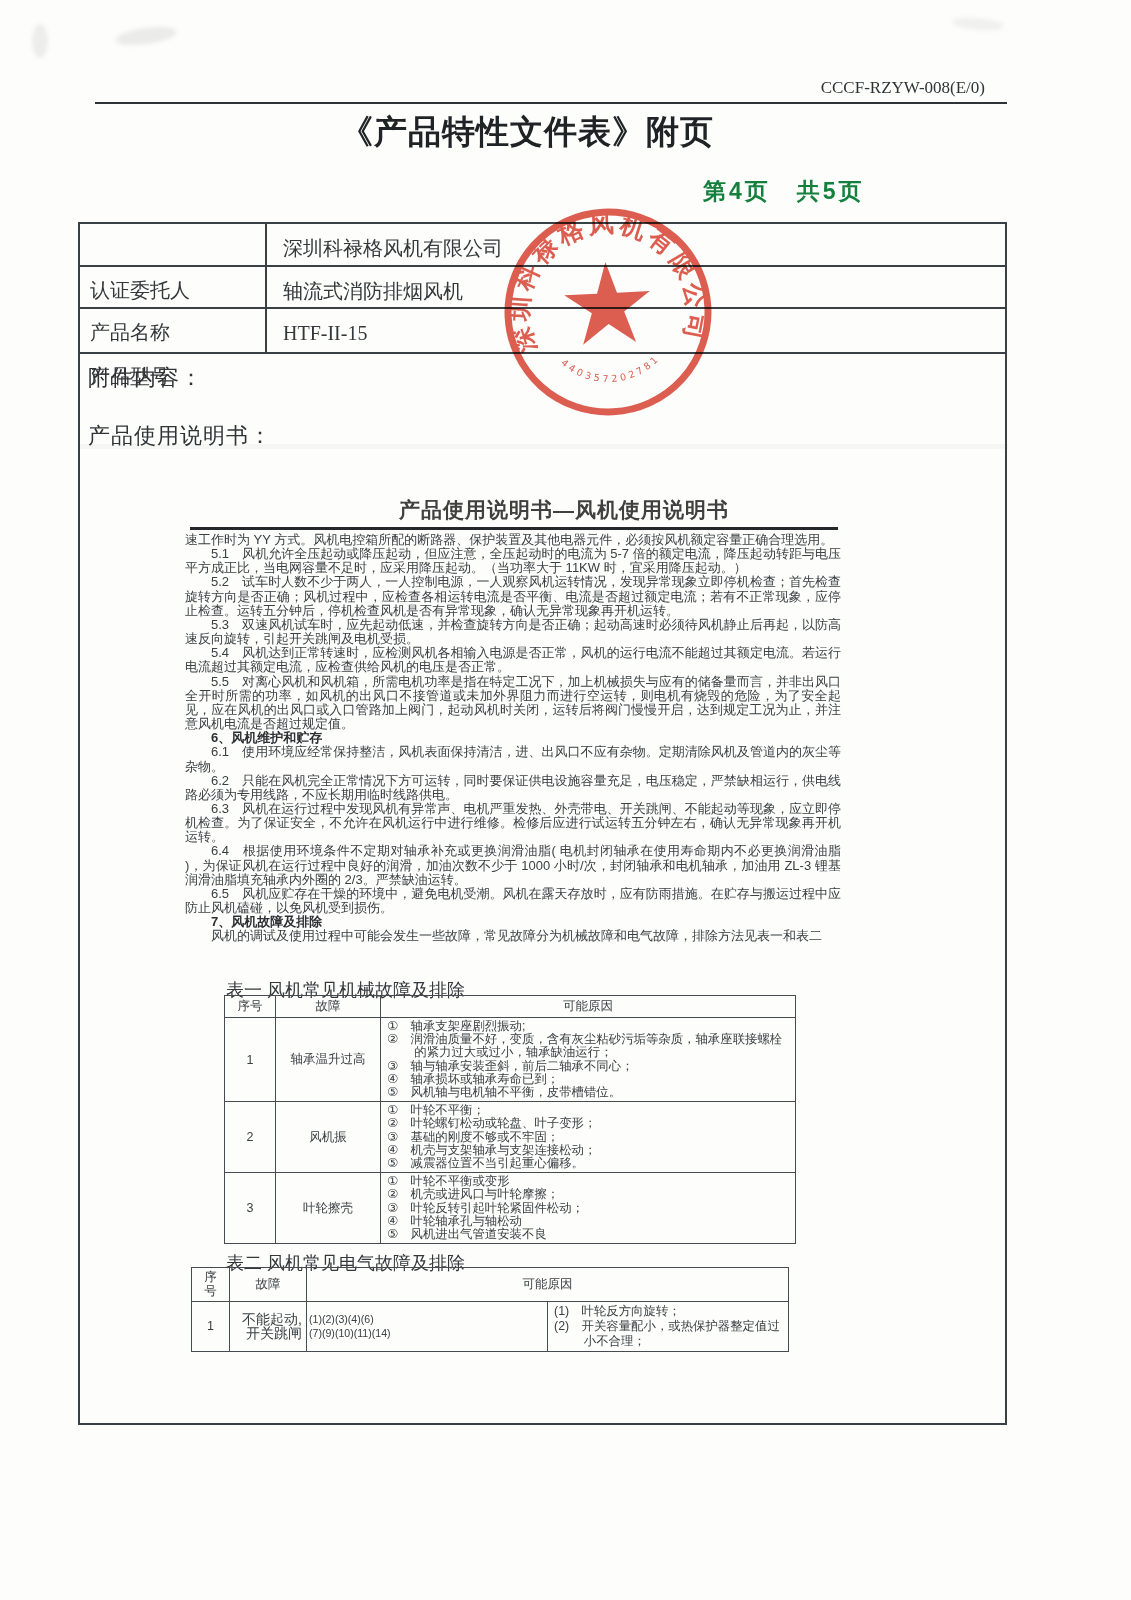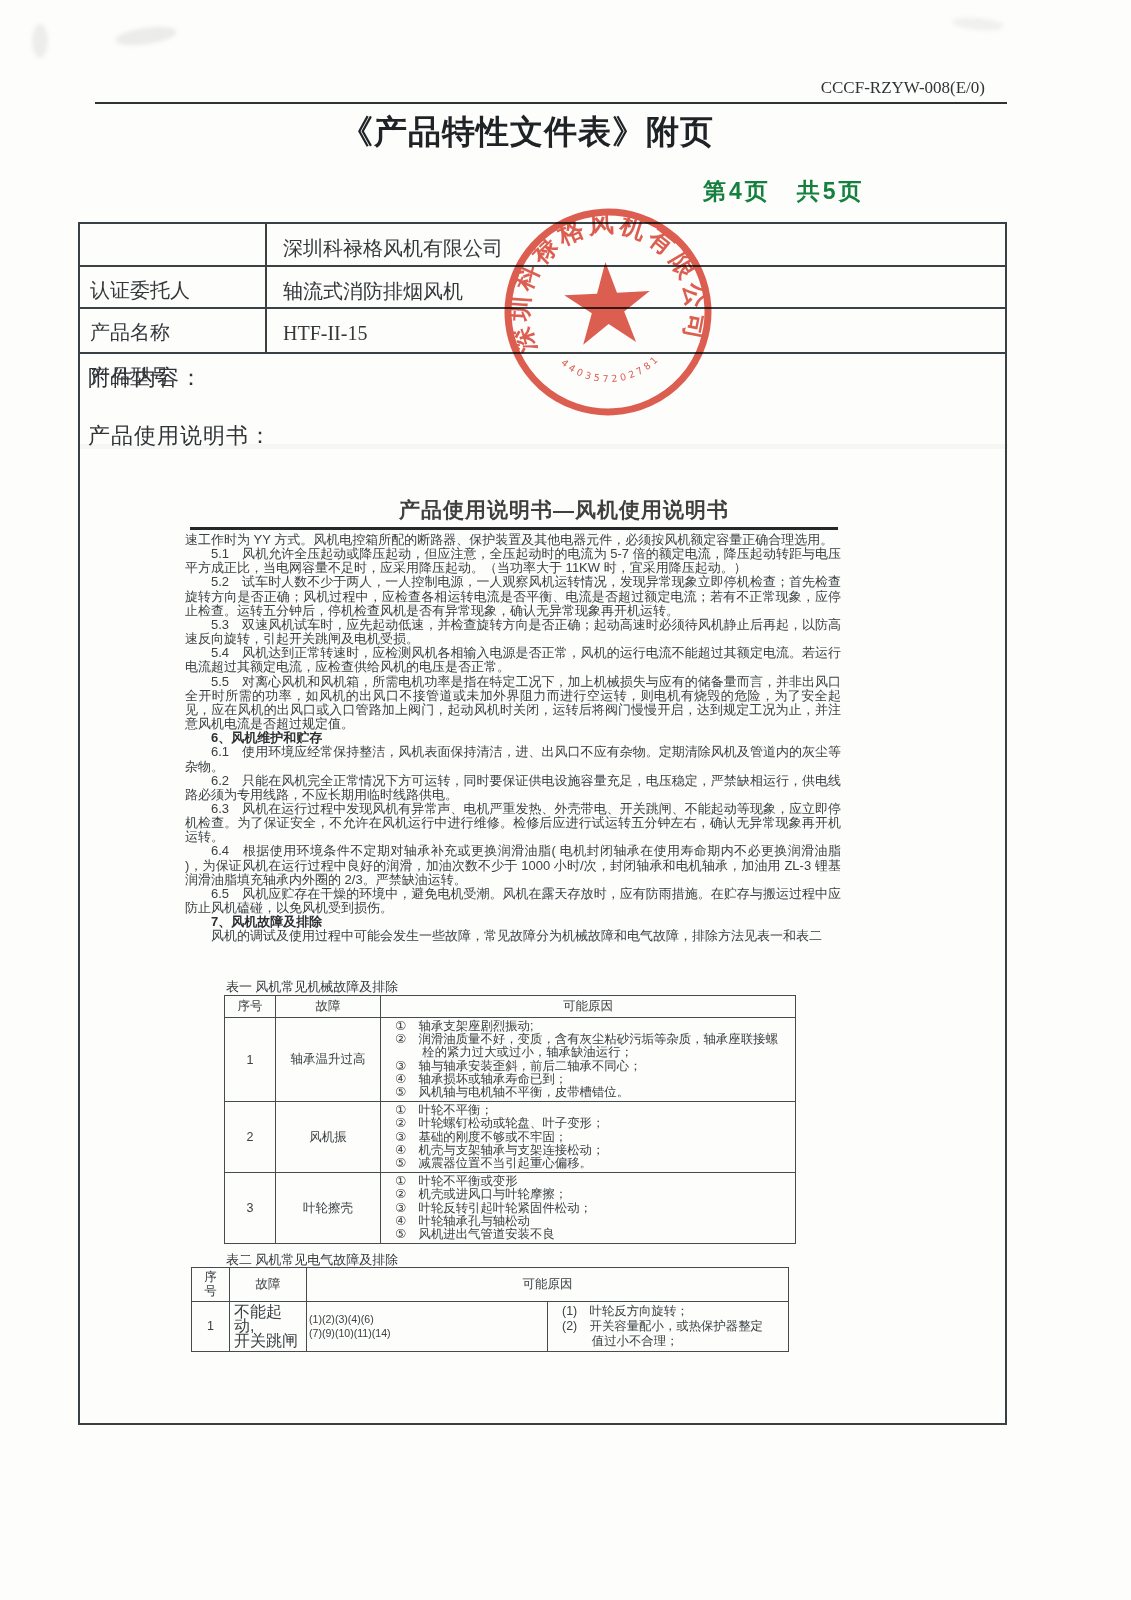--- a/index.html
+++ b/index.html
@@ -24,39 +24,39 @@
          transform:rotate(-3deg);}
   
   .m-title{left:399px;top:496px;font-size:21px;font-weight:bold;color:#404040;letter-spacing:1px;}
   .m-rule{left:190px;top:527px;width:648px;height:3px;background:#24282a;}
   .m-body{left:185px;top:533px;width:656px;font-size:13px;line-height:14.15px;
           text-align:justify;color:#3b4043;}
   .para{margin:0;}
   .para.ind{text-indent:2em;}
   .para.b{font-weight:bold;color:#2c3033;}
   
-  .tcap{font-size:13px;color:#34383b;font-family:Liberation Serif, serif;}
+  .tcap{font-size:18px;color:#34383b;}
   .cap1{left:226px;top:978px;}
   .cap2{left:226px;top:1251px;}
   table{border-collapse:collapse;table-layout:fixed;}
   .t1{left:224px;top:995px;width:572px;}
   .t2{left:191px;top:1267px;width:598px;}
   td,th{border:1.6px solid #454b4e;font-weight:normal;vertical-align:middle;padding:1px 4px;
         font-size:12.5px;color:#3b4043;overflow:hidden;}
   .t1 th,.t2 th{text-align:center;padding:2px;}
   .cno{width:46px;text-align:center;}
   .cfault{width:100px;text-align:center;}
   .t2 .cno{width:33px;}
   .t2 .cfault{width:72px;}
   .t2 .ccodes{width:79px;font-size:10.6px;line-height:14px;padding:2px 2px;letter-spacing:0;}
-  .ccauses{padding:2px 14px;margin-left:13px;}
+  .ccauses{padding:2px 6px;margin-left:13px;}
   .cause{padding-left:2.2em;text-indent:-2.2em;line-height:13.2px;font-size:12.4px;}
   .t2 .cause{padding-left:2.4em;text-indent:-2.4em;line-height:15px;}
   .pre{white-space:pre-line;line-height:1.15;}
-  .fline{line-height:14.5px;font-size:16px;text-align:left;}
+  .fline{line-height:14.5px;font-size:14px;text-align:right;}
   
   .smudge{border-radius:50%;filter:blur(2px);}
 </style>
 </head>
 <body>
 
 <div id="page">
 
   <div class="abs smudge" style="left:115px;top:28px;width:62px;height:16px;background:rgba(140,140,140,.16);transform:rotate(-8deg);"></div>
   <div class="abs smudge" style="left:32px;top:24px;width:16px;height:34px;background:rgba(130,130,130,.13);"></div>

